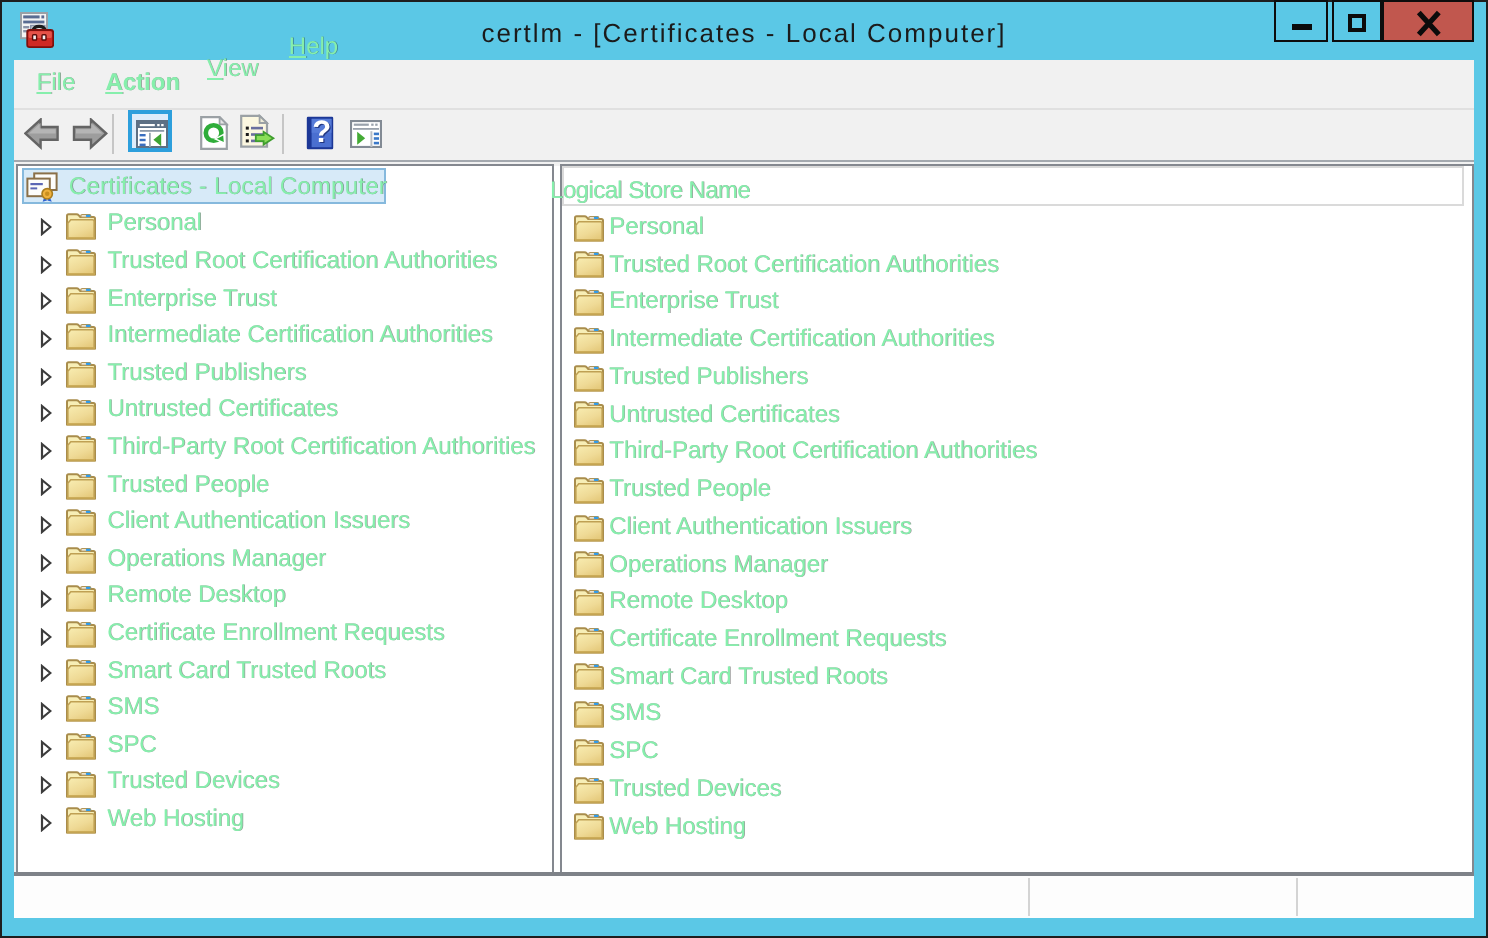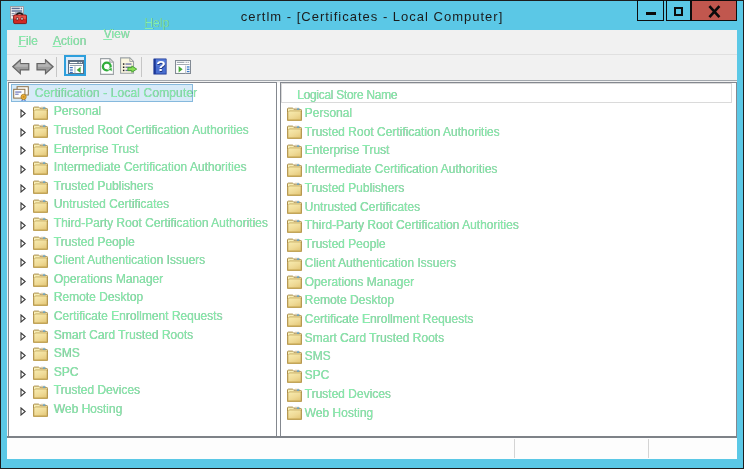--- a/index.html
+++ b/index.html
@@ -57,21 +57,21 @@
 <div class="abs" style="left:673.6px;top:6.8px;width:9.4px;height:9.4px;box-sizing:border-box;border:2px solid #0b0b0b;"></div>
 <svg class="abs" style="left:708.2px;top:5.3px" width="13" height="14" viewBox="0 0 13 14">
   <path d="M1.4,1.2 L11.4,12.2 M11.4,1.2 L1.4,12.2" stroke="#0b0b0b" stroke-width="2.6"></path>
 </svg>
 
 <div class="abs" style="left:7px;top:30px;width:730px;height:429px;background:#f1f1f1;"></div>
 <div class="abs" style="left:7px;top:54.2px;width:730px;height:1px;background:#e0e0e0;"></div>
 <div class="abs" style="left:7px;top:80px;width:730px;height:1.4px;background:#a3a8ae;"></div>
 
 <div class="txt" style="left:18.3px;top:31.6px;height:18px;line-height:18px;"><u>F</u>ile</div>
-<div class="txt" style="left:52.7px;top:31.6px;height:18px;line-height:18px;"><u>A</u>ction</div>
+<div class="txt" style="left:52.7px;top:31.6px;height:18px;line-height:18px;font-weight:bold;"><u>A</u>ction</div>
 <div class="txt" style="left:103.5px;top:25px;height:18px;line-height:18px;"><u>V</u>iew</div>
 <div class="txt" style="left:144.4px;top:14px;height:18px;line-height:18px;"><u>H</u>elp</div>
 
 <svg class="abs" style="left:12.3px;top:58.6px" width="18" height="16" viewBox="0 0 18 16">
   <path d="M0.7,7.7 L8.3,0.8 L8.3,4.5 L16.8,4.5 L16.8,10.9 L8.3,10.9 L8.3,14.6 Z" fill="#9d9d9d" stroke="#646464" stroke-width="1.2"></path>
   <path d="M2.5,7.7 L8.3,2.5 L8.3,5.6 L15.8,5.6 L15.8,7.7 Z" fill="#bdbdbd" opacity="0.75"></path>
 </svg>
 <svg class="abs" style="left:35.8px;top:58.6px" width="18" height="16" viewBox="0 0 18 16">
   <path d="M17.1,7.7 L9.5,0.8 L9.5,4.5 L1,4.5 L1,10.9 L9.5,10.9 L9.5,14.6 Z" fill="#9d9d9d" stroke="#646464" stroke-width="1.2"></path>
   <path d="M15.3,7.7 L9.5,2.5 L9.5,5.6 L2,5.6 L2,7.7 Z" fill="#bdbdbd" opacity="0.75"></path>
@@ -133,34 +133,34 @@
   <rect x="11.9" y="8.6" width="2.6" height="1.3" fill="#3a78c8"></rect>
   <rect x="11.9" y="10.9" width="2.6" height="1.3" fill="#3a78c8"></rect>
 </svg>
 
 <div class="abs" style="left:8px;top:82px;width:269.3px;height:355.4px;box-sizing:border-box;background:#fff;border:1.4px solid #84888f;"></div>
 <div class="abs" style="left:279.9px;top:82px;width:457px;height:355.4px;box-sizing:border-box;background:#fff;border:1.4px solid #84888f;"></div>
 <div class="abs" style="left:277.3px;top:83px;width:2.6px;height:353px;background:#ffffff;"></div>
 <div class="abs" style="left:7px;top:436px;width:730px;height:1.5px;background:#7e8288;"></div>
 
 <div class="abs" style="left:281.2px;top:83.3px;width:450.5px;height:19.4px;box-sizing:border-box;background:#fff;border:1px solid #dadada;"></div>
-<div class="txt" style="left:297px;top:85.8px;height:18px;line-height:18px;letter-spacing:-0.3px;">Logical Store Name</div>
+<div class="txt" style="left:275px;top:85.8px;height:18px;line-height:18px;letter-spacing:-0.3px;">Logical Store Name</div>
 
 <div class="abs" style="left:10.5px;top:84.4px;width:182.7px;height:17.2px;box-sizing:border-box;background:#d7eaf8;border:1px solid #86b9dd;"></div>
 <svg class="abs" style="left:12.8px;top:86.3px" width="16" height="15" viewBox="0 0 16 15">
   <rect x="4.1" y="0.7" width="11.2" height="8.3" fill="#fdfdfb" stroke="#8a7049" stroke-width="1"></rect>
   <rect x="0.7" y="3.3" width="11.2" height="8.8" fill="#fdfdfb" stroke="#8a7049" stroke-width="1"></rect>
   <rect x="2.2" y="5.5" width="6.2" height="1.1" fill="#5c67b4"></rect>
   <rect x="2.2" y="7.7" width="3.4" height="1" fill="#5c67b4"></rect>
   <path d="M9.4,12 L8.3,14.9 L10.5,14.2 Z" fill="#2e63d0"></path>
   <path d="M11.6,12 L12.9,14.9 L10.7,14.2 Z" fill="#2e63d0"></path>
   <circle cx="10.6" cy="10.9" r="2.6" fill="#efb23d" stroke="#a97c1e" stroke-width="0.8"></circle>
   <circle cx="10.6" cy="10.9" r="1.1" fill="#c98f1f"></circle>
 </svg>
-<div class="txt" style="left:34.4px;top:84.9px;height:17px;line-height:17px;letter-spacing:0.13px;">Certification - Local Computer</div>
+<div class="txt" style="left:34.4px;top:84.9px;height:17px;line-height:17px;letter-spacing:0.13px;">Certificates - Local Computer</div>
 <svg class="abs" style="left:20px;top:109.2px" width="6" height="9">
     <use href="#tri"></use>
   </svg>
 <svg class="abs" style="left:32.6px;top:105.5px" width="15" height="14">
     <use href="#fold"></use>
   </svg>
 <div class="txt" style="left:53.6px;top:102.4px;height:19px;line-height:19px;">Personal</div>
 <svg class="abs" style="left:286.6px;top:106.7px" width="15" height="14">
     <use href="#fold"></use>
   </svg>

